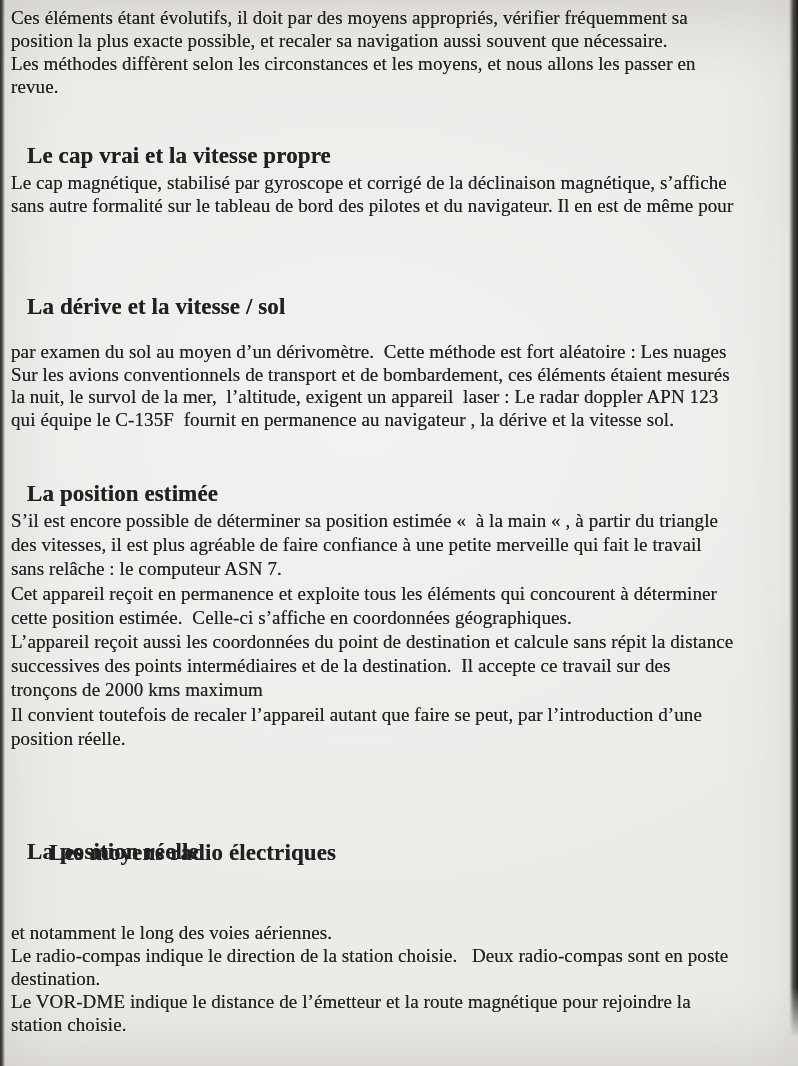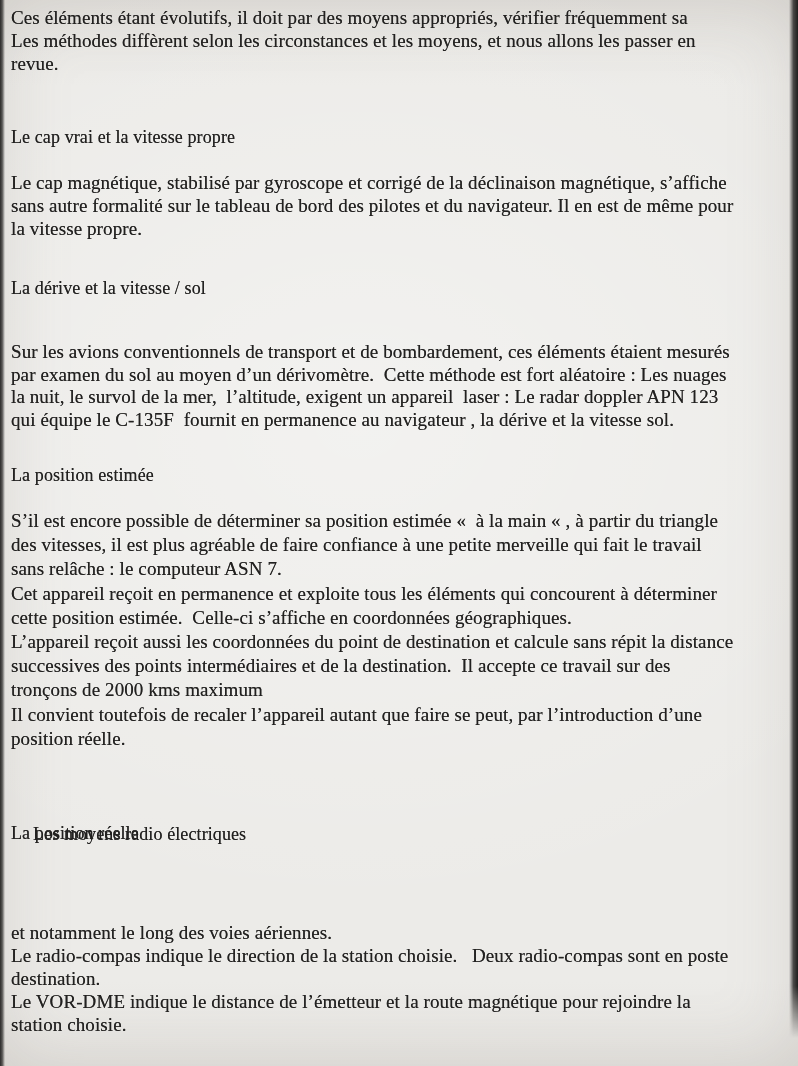--- a/index.html
+++ b/index.html
@@ -41,23 +41,23 @@
     font-size: 19px;
     letter-spacing: 0.1px;
     overflow: visible;
   }
   .lh23  .line { line-height: 23px;   height: 23px; }
   .lh225 .line { line-height: 22.5px; height: 22.5px; }
   .lh24  .line { line-height: 24.2px; height: 24.2px; }
   .heading {
     position: absolute;
     left: 11px;
-    margin: 0;
-    font-size: 18px;
-    font-weight: normal;
+    margin: 16px;
+    font-size: 23px;
+    font-weight: bold;
     letter-spacing: 0.1px;
     white-space: pre;
   }
   .heading.indented { left: 33px; }
   .scan-edge-left {
     position: absolute;
     left: 0; top: 0;
     width: 5px; height: 100%;
     background: linear-gradient(to right, var(--edge) 0%, rgba(43,42,41,0.75) 45%, rgba(43,42,41,0) 100%);
     filter: blur(0.4px);
@@ -74,37 +74,37 @@
 </style>
 </head>
 <body>
 
 <div class="page">
 
   <div class="text-layer">
 
     <div class="block lh23" style="top:6px">
       <div class="line">Ces éléments étant évolutifs, il doit par des moyens appropriés, vérifier fréquemment sa</div>
+      <div class="line">position la plus exacte possible, et recaler sa navigation aussi souvent que nécessaire.</div>
       <div class="line">Les méthodes diffèrent selon les circonstances et les moyens, et nous allons les passer en</div>
       <div class="line">revue.</div>
     </div>
 
     <h2 class="heading" style="top:127px">Le cap vrai et la vitesse propre</h2>
 
     <div class="block lh23" style="top:171px">
       <div class="line">Le cap magnétique, stabilisé par gyroscope et corrigé de la déclinaison magnétique, s’affiche</div>
       <div class="line">sans autre formalité sur le tableau de bord des pilotes et du navigateur. Il en est de même pour</div>
-      <div class="line">la vitesse propre.</div>
     </div>
 
     <h2 class="heading" style="top:278px">La dérive et la vitesse / sol</h2>
 
     <div class="block lh225" style="top:341px">
+      <div class="line">par examen du sol au moyen d’un dérivomètre.  Cette méthode est fort aléatoire : Les nuages</div>
       <div class="line">Sur les avions conventionnels de transport et de bombardement, ces éléments étaient mesurés</div>
-      <div class="line">par examen du sol au moyen d’un dérivomètre.  Cette méthode est fort aléatoire : Les nuages</div>
       <div class="line">la nuit, le survol de la mer,  l’altitude, exigent un appareil  laser : Le radar doppler APN 123</div>
       <div class="line">qui équipe le C-135F  fournit en permanence au navigateur , la dérive et la vitesse sol.</div>
     </div>
 
     <h2 class="heading" style="top:465px">La position estimée</h2>
 
     <div class="block lh24" style="top:509px">
       <div class="line">S’il est encore possible de déterminer sa position estimée «  à la main « , à partir du triangle</div>
       <div class="line">des vitesses, il est plus agréable de faire confiance à une petite merveille qui fait le travail</div>
       <div class="line">sans relâche : le computeur ASN 7.</div>

